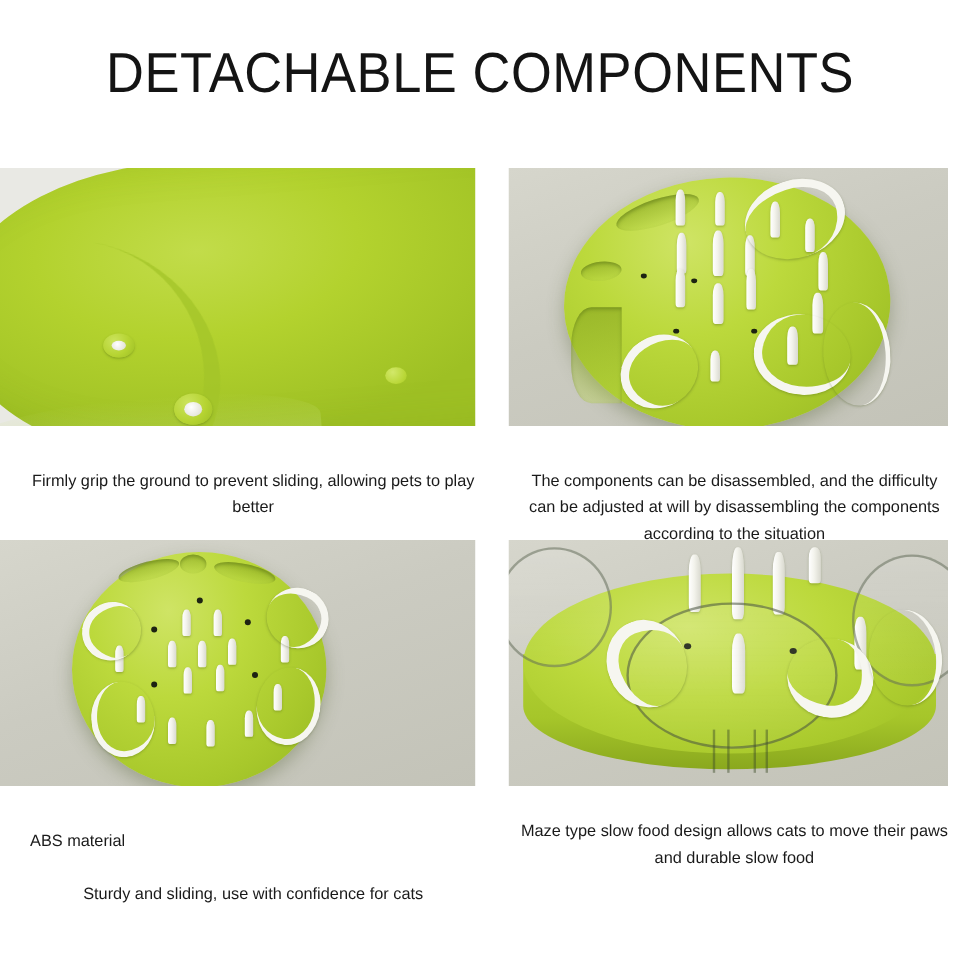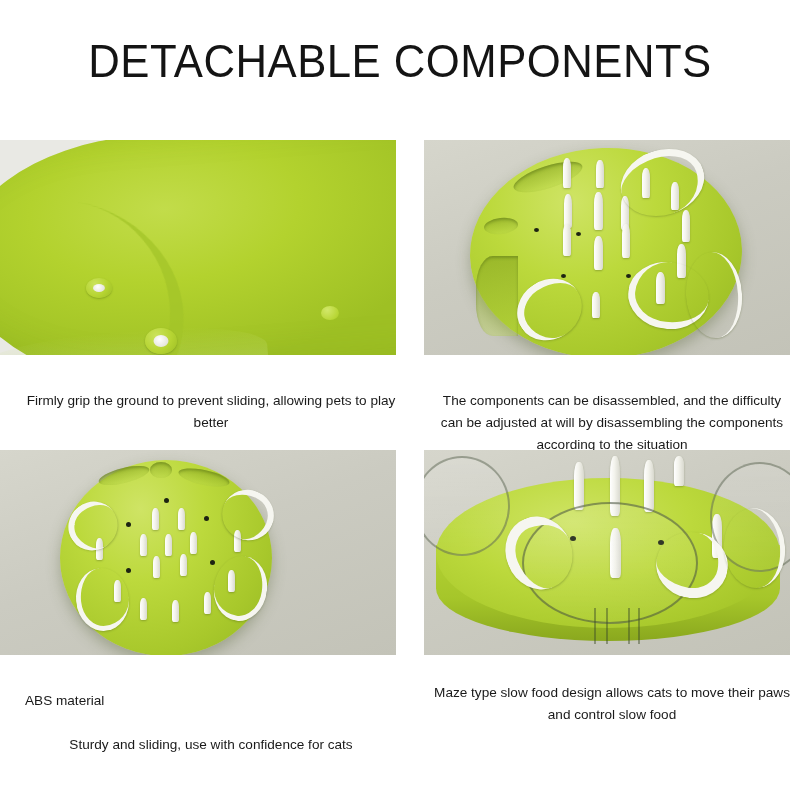--- a/index.html
+++ b/index.html
@@ -344,15 +344,15 @@
     <div class="wall" style="left:232px;top:82px;width:62px;height:56px;border-width:0 10px 10px 0;transform:rotate(10deg);"></div>
     <div class="wall" style="left:300px;top:58px;width:56px;height:80px;border-width:0 5px 0 0;transform:rotate(-6deg);"></div>
 
     <div class="p4-slit" style="left:170px;top:158px;height:36px;"></div>
     <div class="p4-slit" style="left:182px;top:158px;height:36px;"></div>
     <div class="p4-slit" style="left:204px;top:158px;height:36px;"></div>
     <div class="p4-slit" style="left:214px;top:158px;height:36px;"></div>
   </div>
 
   <div class="caption" id="caption-fun-maze">
-    <span class="caption-body">Maze type slow food design allows cats to move their paws and control slow food</span>
+    <span class="caption-body">Maze type slow food design allows cats to move their paws and durable slow food</span>
   </div>
 </div>
 
 </body></html>

